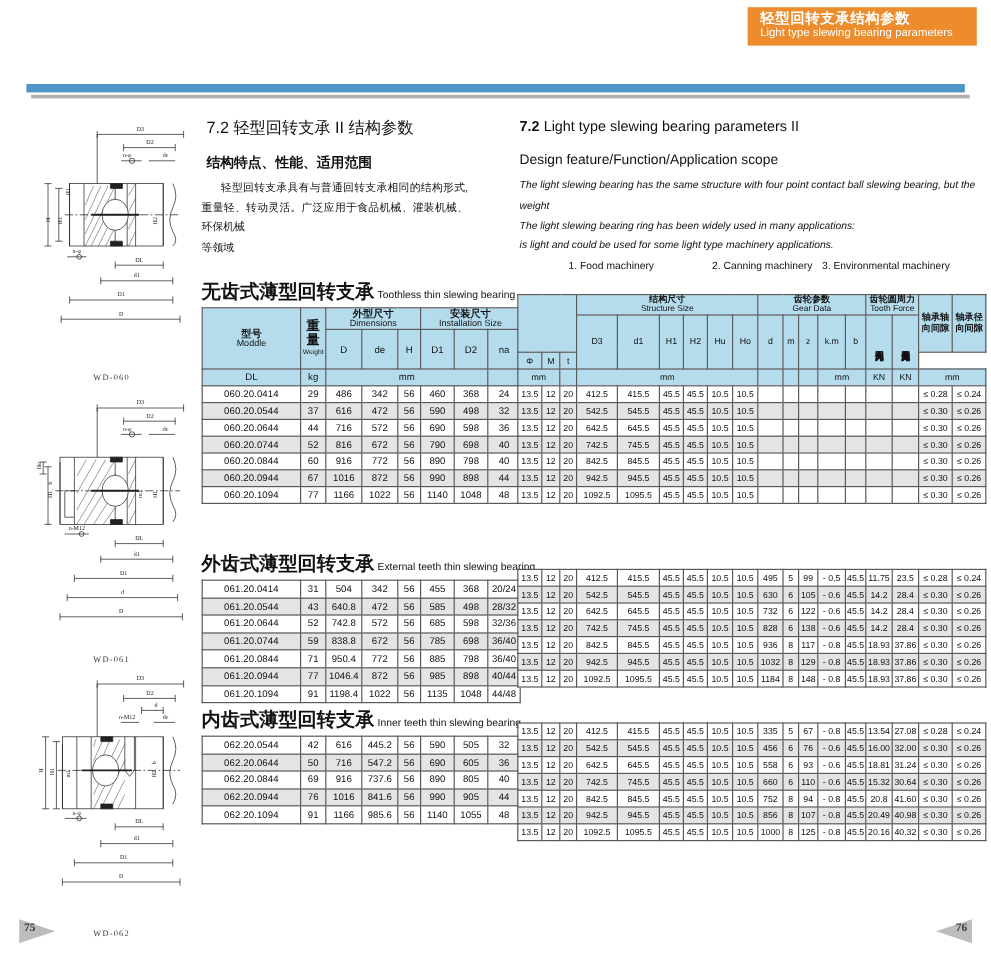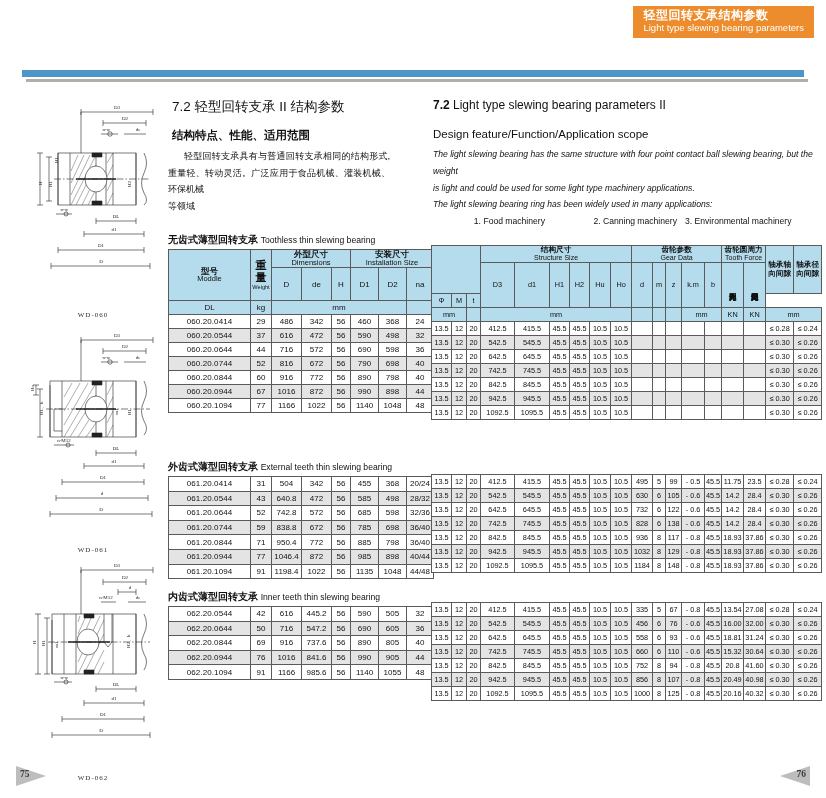--- a/index.html
+++ b/index.html
@@ -8,21 +8,21 @@
     background:#ffffff;
     font-family:"Liberation Sans","DejaVu Sans",sans-serif;
     color:#1a1a1a;
     position:relative;
     overflow:hidden;
   }
   
   .banner{
     position:absolute;top:6px;right:12px;
     background:#ec8c2c;
-    padding:3px 10px 4px 10px;
+    padding:3px 20px 4px 10px;
     text-align:left;
     line-height:1.15;
   }
   .banner .cn{color:#ffffff;font-size:12px;font-weight:bold;letter-spacing:.5px;}
   .banner .en{color:#ffffff;font-size:9.5px;letter-spacing:0px;}
 
   .rulebar{
     position:absolute;left:22px;top:70px;width:782px;height:7px;
     background:#4e95c8;
   }
@@ -69,21 +69,21 @@
   .r-body{position:absolute;left:8px;top:56px;width:392px;font-size:8.6px;line-height:1.95;color:#111;}
   .r-body p{margin:0;font-style:italic;}
   .r-apps{display:flex;gap:8px;text-align:right;}
   .r-apps span:nth-child(1){width:112px;}
   .r-apps span:nth-child(2){width:124px;}
 
   
   .cap{
     font-size:9.5px;color:#111;margin:0 0 2px 0;white-space:nowrap;
   }
-  .cap .cn{font-weight:bold;font-size:10px;font-family:"Liberation Serif",serif;}
+  .cap .cn{font-weight:bold;font-size:16px;font-family:"Liberation Serif",serif;}
   .cap .en{font-weight:normal;font-size:8.6px;}
 
   
   table{border-collapse:collapse;}
   .tbl{width:245px;table-layout:fixed;}
   .tbl th,.tbl td{
     border:1px solid #5a5a5a;
     font-size:8px;
     text-align:center;
     padding:0;
@@ -680,22 +680,22 @@
 </div>
 
 <div class="right-col">
   <div class="r-title">
     <b>7.2</b>
     <span>Light type slewing bearing parameters II</span>
   </div>
   <div class="r-sub">Design feature/Function/Application scope</div>
   <div class="r-body">
     <p>The light slewing bearing has the same structure with four point contact ball slewing bearing, but the weight</p>
+    <p>The light slewing bearing ring has been widely used in many applications:</p>
     <p>is light and could be used for some light type machinery applications.</p>
-    <p>The light slewing bearing ring has been widely used in many applications:</p>
     <div class="r-apps">
       <span>1. Food machinery</span>
       <span>2. Canning machinery</span>
       <span>3. Environmental machinery</span>
     </div>
   </div>
 
   <div style="position:absolute;left:6px;top:155px;">
     <table class="rtbl">
       <colgroup>

